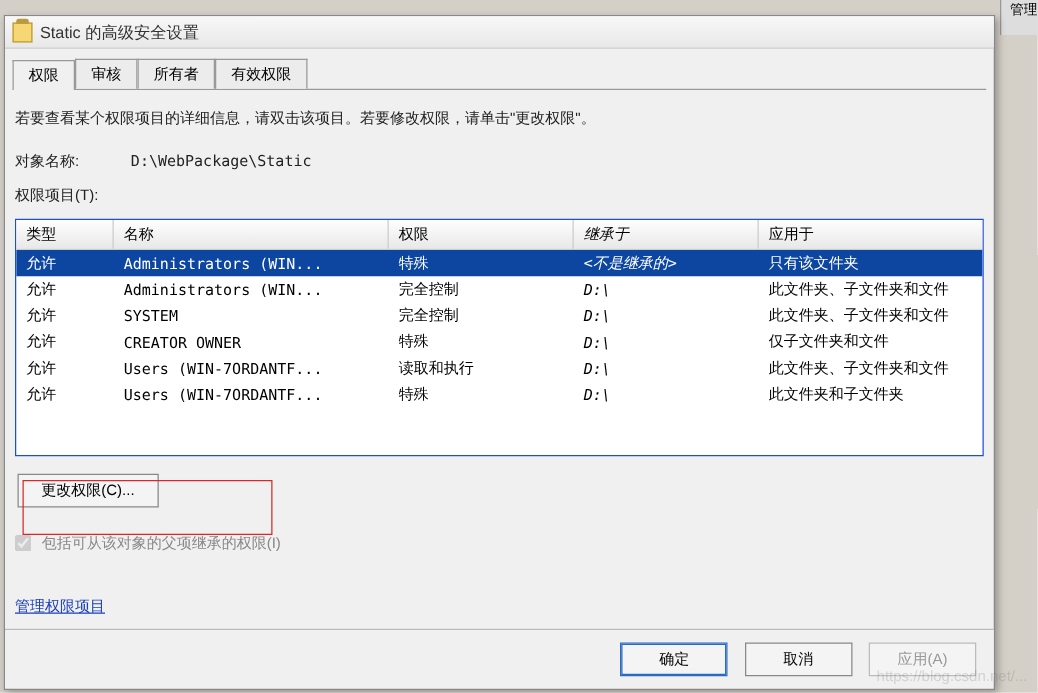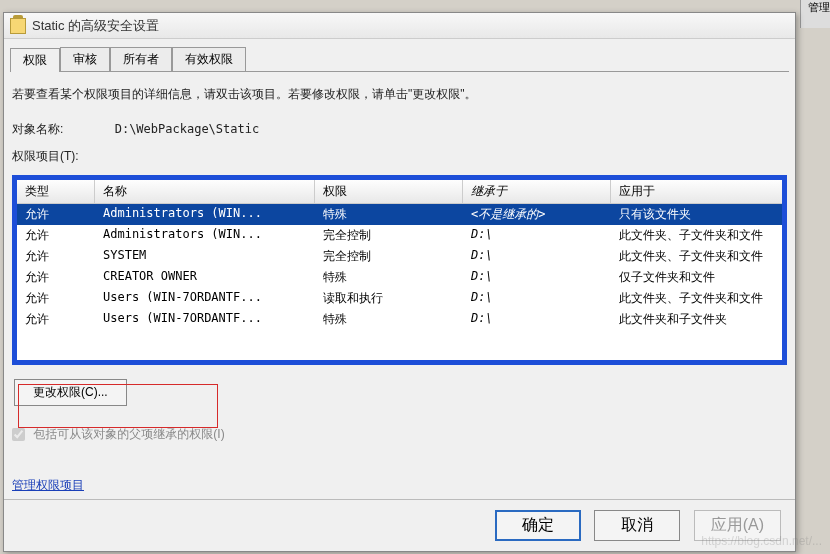--- a/index.html
+++ b/index.html
@@ -78,25 +78,25 @@
       margin: 10px 2px 18px 2px;
       font-size: 12px;
       color: #222;
     }
     .label-row {
       margin: 10px 2px;
       font-size: 12px;
       color: #222;
     }
     .label-row .value {
-      margin-left: 48px;
+      margin-left: 38px;
       font-family: "Consolas", monospace;
     }
     .listview {
-      border: 5px solid #1d4ed8;
+      border: 1px solid #1d4ed8;
       background: #fff;
       margin: 4px 2px 8px 2px;
       height: 190px;
       overflow: hidden;
     }
     .lv-header {
       display: flex;
       background: linear-gradient(to bottom, #fefefe, #e8e8e8);
       border-bottom: 1px solid #ccc;
     }
@@ -106,20 +106,21 @@
       font-size: 12px;
     }
     .c1 { width: 78px; }
     .c2 { width: 220px; font-family: "Consolas", monospace; }
     .c3 { width: 148px; }
     .c4 { width: 148px; font-family: "Consolas", monospace; font-style: italic; }
     .c5 { flex: 1; border-right: none; }
     .lv-row {
       display: flex;
       font-size: 12px;
+      align-items: center;
     }
     .lv-row .lv-col { border-right: none; padding: 2px 8px; }
     .lv-row.selected {
       background: #3b5998;
       background: #0a246a;
       color: #fff;
     }
     .lv-row.selected { background: #0b2a6a; }
     .lv-row.selected { background: #2a4a9a; }
     .lv-row.selected { background: #103a8a; }
@@ -192,21 +193,21 @@
       text-align: right;
       background: #f0f0f0;
     }
     .btn {
       min-width: 86px;
       padding: 4px 16px;
       margin-left: 10px;
       background: #f4f4f4;
       border: 1px solid #888;
       cursor: pointer;
-      font-size: 16px;
+      font-size: 12px;
     }
     .btn.default { border: 1px solid #2a6ac1; box-shadow: 0 0 0 1px #2a6ac1 inset; }
     .btn:disabled { color: #999; border-color: #bbb; cursor: default; }
     .watermark {
       position: absolute;
       right: 8px;
       bottom: 6px;
       color: rgba(120,120,120,0.25);
       font-size: 12px;
       pointer-events: none;

